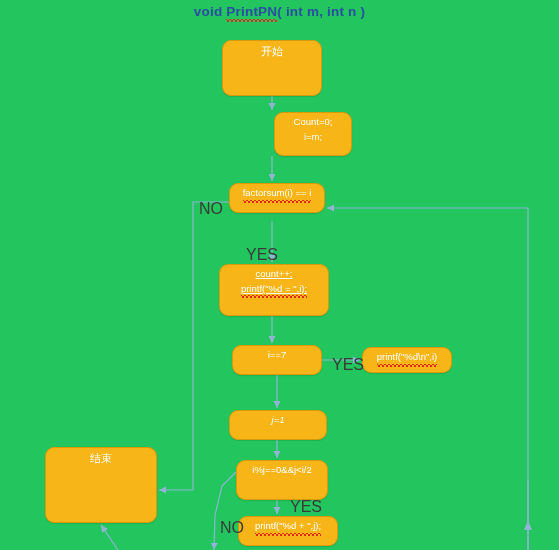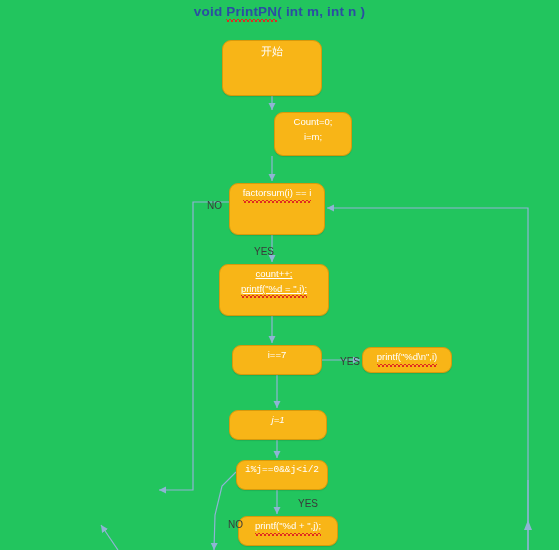--- a/index.html
+++ b/index.html
@@ -88,23 +88,22 @@
     height: 3px;
     background-image:
       linear-gradient(45deg, transparent 45%, #e02b20 45%, #e02b20 55%, transparent 55%),
       linear-gradient(-45deg, transparent 45%, #e02b20 45%, #e02b20 55%, transparent 55%);
     background-size: 4px 4px;
     background-repeat: repeat-x;
   }
   .edge-label {
     position: absolute;
     color: #3a3a3a;
-    font-size: 10px;
+    font-size: 16px;
     white-space: nowrap;
-    margin-left: 8px;
   }
 </style>
 </head>
 <body>
 
 <div id="canvas">
 
   <div class="title">
     <span>void </span><span class="sq">PrintPN</span><span>( int m, int n )</span>
   </div>
@@ -139,49 +138,52 @@
 
   <div class="node cjk" style="left:222px; top:40px; width:100px; height:56px;">
     <span class="line">开始</span>
   </div>
 
   <div class="node" style="left:234px; top:112px; width:78px; height:44px;margin-left:40px;">
     <span class="line">Count=0;</span>
     <span class="line">i=m;</span>
   </div>
 
-  <div class="node" style="left:229px; top:183px; width:96px; height:52px;">
+  <div class="node" style="left:229px; top:183px; width:96px; height:30px;">
     <span class="line wavy">factorsum(i) == i</span>
   </div>
 
   <div class="node" style="left:219px; top:264px; width:110px; height:52px;text-decoration:underline;">
     <span class="line">count++;</span>
     <span class="line wavy">printf("%d = ",i);</span>
   </div>
 
   <div class="node" style="left:232px; top:345px; width:90px; height:30px;">
     <span class="line">i==7</span>
   </div>
 
   <div class="node" style="left:362px; top:347px; width:90px; height:26px;">
     <span class="line wavy">printf("%d\n",i)</span>
   </div>
 
   <div class="node" style="left:229px; top:410px; width:98px; height:30px;font-style:italic;">
     <span class="line">j=1</span>
   </div>
 
-  <div class="node" style="left:236px; top:460px; width:92px; height:30px;font-family:Liberation Mono, monospace;">
+  <div class="node" style="left:236px; top:460px; width:92px; height:40px;">
     <span class="line">i%j==0&amp;&amp;j&lt;i/2</span>
   </div>
 
   <div class="node" style="left:238px; top:516px; width:100px; height:30px;">
     <span class="line wavy">printf("%d + ",j);</span>
   </div>
 
+  <div class="node cjk" style="left:45px; top:447px; width:112px; height:76px;">
+    <span class="line">结束</span>
+  </div>
 
   <div class="edge-label" style="left:199px; top:200px;">NO</div>
   <div class="edge-label" style="left:246px; top:246px;">YES</div>
   <div class="edge-label" style="left:332px; top:356px;">YES</div>
   <div class="edge-label" style="left:290px; top:498px;">YES</div>
   <div class="edge-label" style="left:220px; top:519px;">NO</div>
 
 </div>
 
 </body></html>

